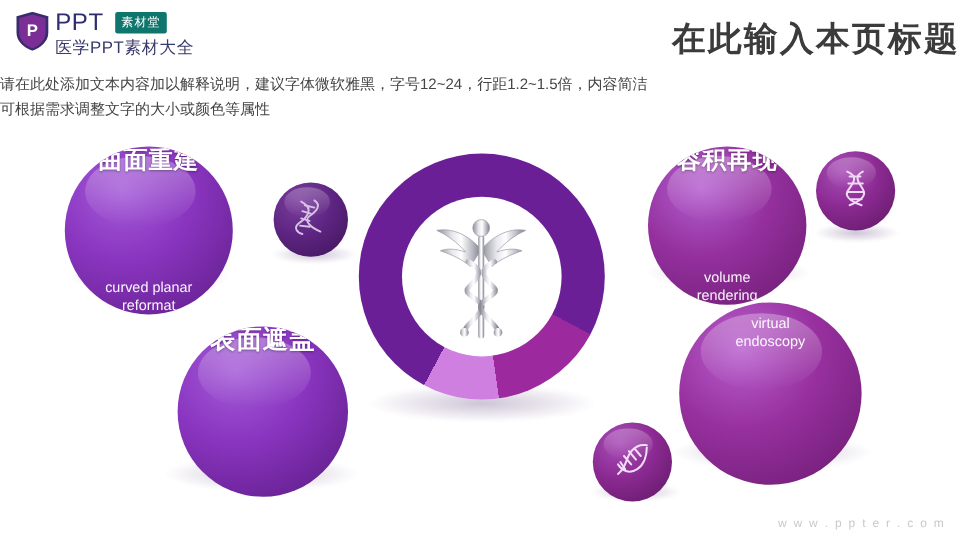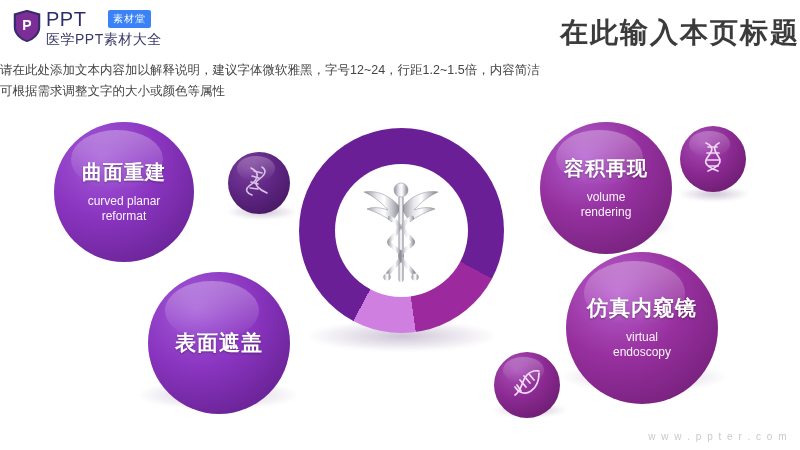--- a/index.html
+++ b/index.html
@@ -37,27 +37,26 @@
     top: 2px;
     font-size: 20px;
     font-weight: normal;
     color: #2d2d6e;
     letter-spacing: 0.5px;
   }
   .logo-badge {
     position: absolute;
     left: 88px;
     top: 4px;
-    background: #3b82f6;
+    background: #0f766e;
     color: #fff;
     font-size: 10px;
     padding: 2px 5px 2px 5px;
     border-radius: 2px;
     letter-spacing: 1px;
-    margin-left: 12px;
   }
   .logo-sub {
     position: absolute;
     left: 38px;
     top: 25px;
     font-size: 14px;
     color: #3a3a6a;
     letter-spacing: 0.5px;
   }
 
@@ -119,21 +118,21 @@
   }
 
   
   .bubble {
     position: absolute;
     border-radius: 50%;
     box-sizing: border-box;
     display: flex;
     flex-direction: column;
     align-items: center;
-    justify-content: center;
+    justify-content: space-between;
     text-align: center;
     color: #ffffff;
     overflow: hidden;
   }
   .bubble::after {
     content: "";
     position: absolute;
     left: 12%;
     top: 6%;
     width: 66%;
@@ -286,21 +285,20 @@
 
 <div class="bubble b3" style="left:540px; top:122px; width:132px; height:132px;">
   <div class="cn">容积再现</div>
   <div class="en">
     <div>volume</div>
     <div>rendering</div>
   </div>
 </div>
 
 <div class="bubble b4 big" style="left:566px; top:252px; width:152px; height:152px;">
-  <div class="cn">仿真内窥镜</div>
   <div class="en">
     <div>virtual</div>
     <div>endoscopy</div>
   </div>
 </div>
 
 <div class="icon-circle ic-dark" style="left:228px; top:152px; width:62px; height:62px;">
   <span>
     <svg width="34" height="34" viewBox="0 0 34 34">
       <g fill="none" stroke="#d8c2e6" stroke-width="1.6" stroke-linecap="round">

